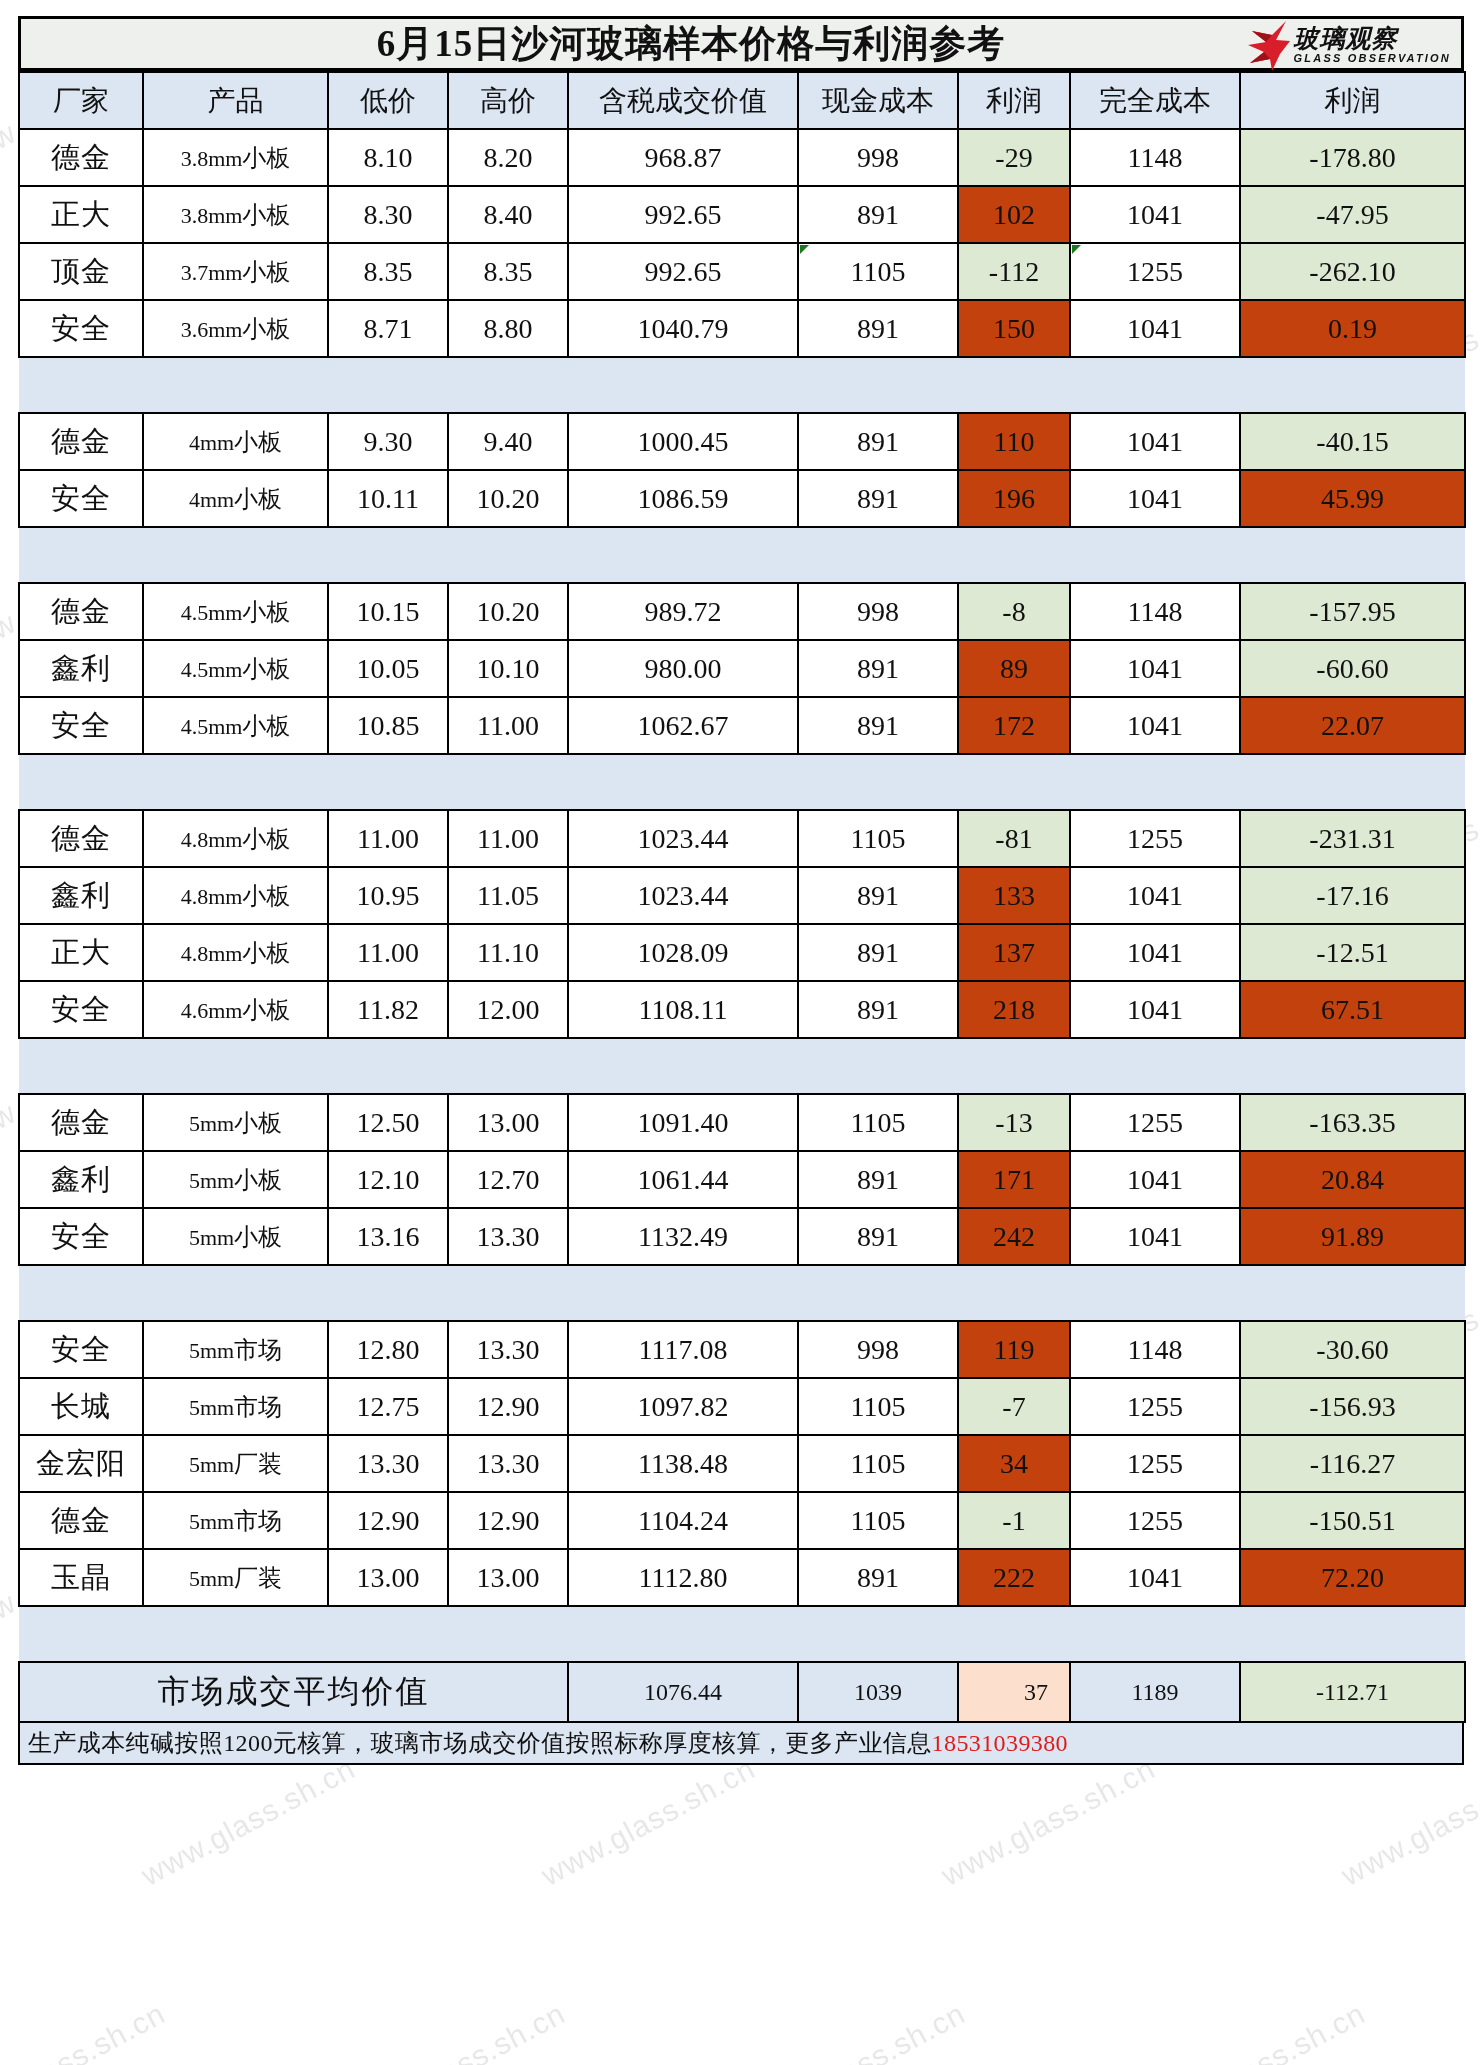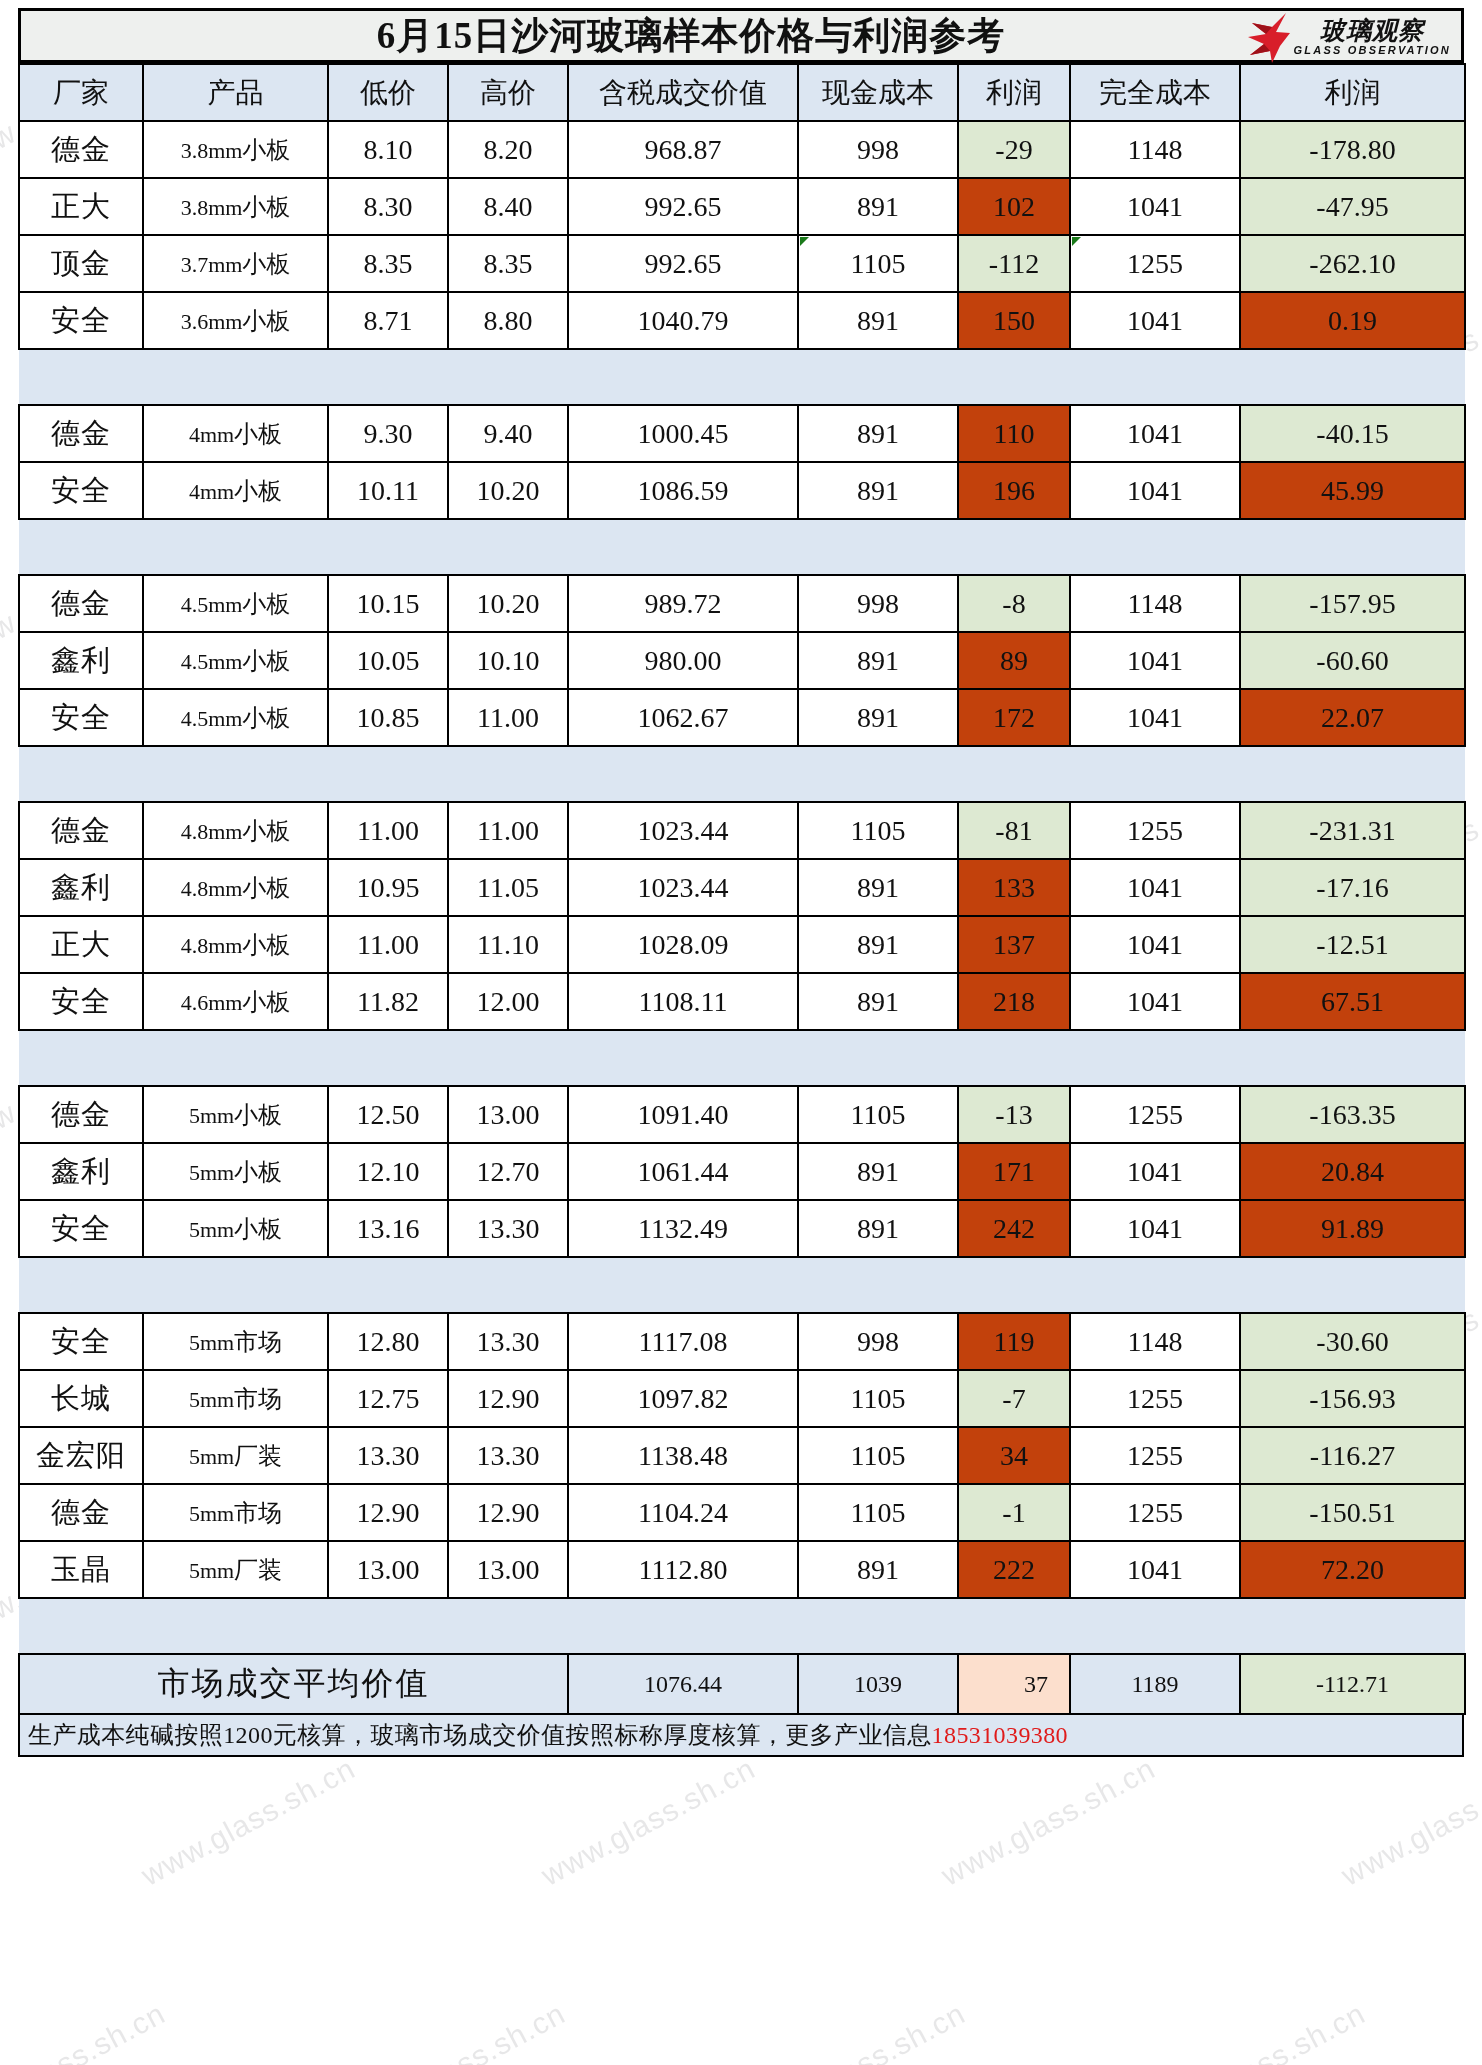--- a/index.html
+++ b/index.html
@@ -30,21 +30,21 @@
     transform: rotate(-28deg);
     white-space: nowrap;
     letter-spacing: 1px;
     font-weight: 400;
   }
 
   
   #sheet {
     position: absolute;
     left: 18px;
-    top: 8px;
+    top: 16px;
     width: 1446px;
     z-index: 2;
   }
 
   
   .title-band {
     position: relative;
     height: 55px;
     background: #eef0ee;
     border: 3px solid #000;
@@ -64,21 +64,21 @@
   .logo {
     position: absolute;
     right: 10px;
     top: 2px;
     height: 50px;
     display: flex;
     align-items: center;
     gap: 4px;
   }
   .logo-mark { position: relative; width: 44px; height: 50px; }
-  .logo-text-wrap { display: flex; flex-direction: column; align-items: center; }
+  .logo-text-wrap { display: flex; flex-direction: column; align-items: flex-start; }
   .logo-cn {
     font-family: "Liberation Sans", sans-serif;
     font-size: 25px;
     font-weight: 700;
     font-style: italic;
     color: #111;
     line-height: 1;
     letter-spacing: 1px;
   }
   .logo-en {

